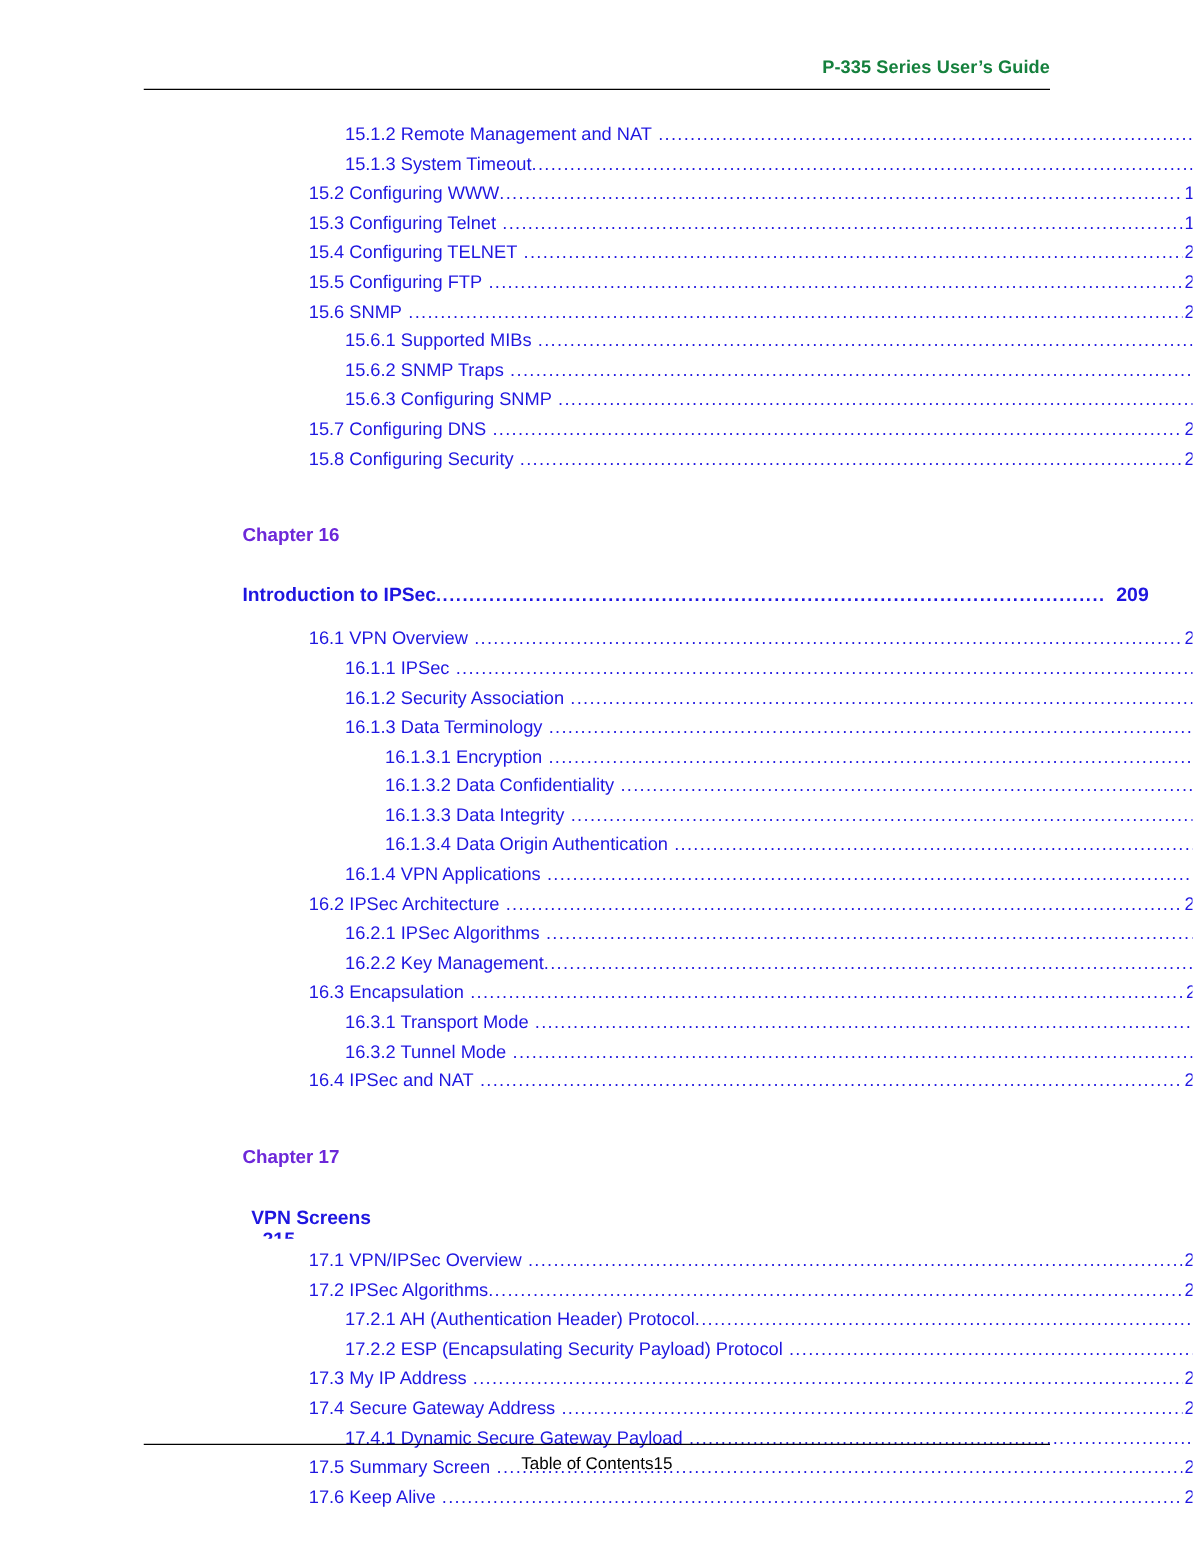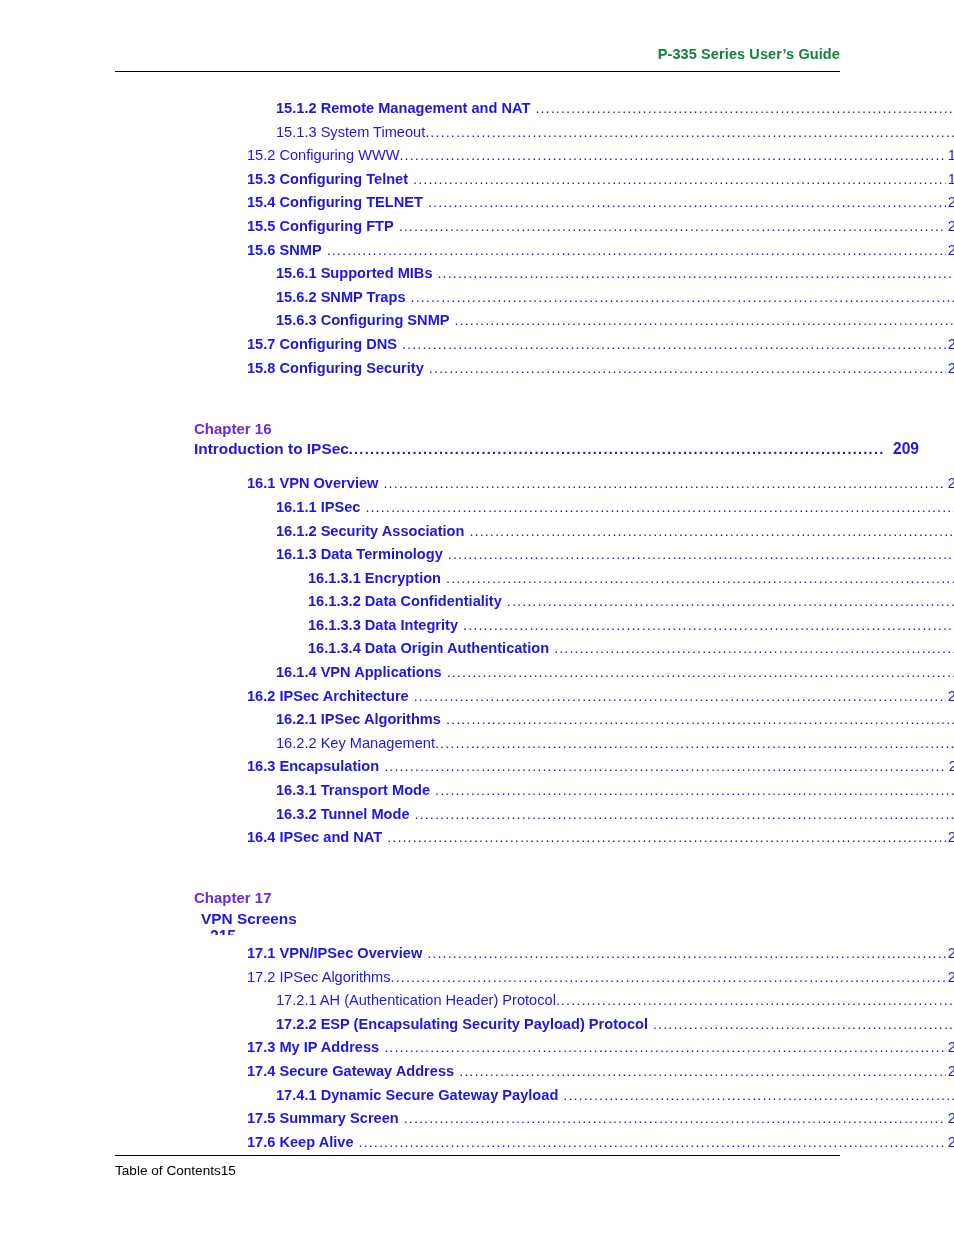--- a/index.html
+++ b/index.html
@@ -83,21 +83,21 @@
     text-align: right;
     min-width: 26px;
   }
 
   
   .lvl2 { padding-left: 132px; }
   .lvl3 { padding-left: 161px; }
   .lvl4 { padding-left: 193px; }
 
   
-  .gap .label { padding-right: 5px; font-weight: bold; }
+  .gap .label { padding-right: 5px; }
 
   
   .chapter-block {
     margin-top: 10px;
     margin-bottom: 10px;
   }
   .chapter-kicker {
     font-size: 15px;
     font-weight: bold;
     color: #6d28d9;
@@ -107,20 +107,21 @@
   .chapter-row {
     display: flex;
     align-items: baseline;
     width: 100%;
     height: 25px;
     color: #1f16e0;
     font-size: 15.4px;
     font-weight: bold;
     white-space: nowrap;
     overflow: hidden;
+    margin-top: 28px;
   }
   .chapter-row .label { flex: 0 0 auto; }
   .chapter-row .leader {
     flex: 1 1 auto;
     overflow: hidden;
     min-width: 0;
     height: 1em;
   }
   .chapter-row .leader::after {
     content: "........................................................................................................................................................................";
@@ -151,21 +152,21 @@
     width: 725px;
     height: 0;
     border-top: 1.4px solid #000000;
   }
   .footer {
     position: absolute;
     left: 115px;
     top: 1163px;
     width: 725px;
     display: flex;
-    justify-content: flex-start;
+    justify-content: center;
     font-size: 13.6px;
     color: #000000;
   }
 </style>
 </head>
 <body>
 
 <div class="page">
 
   <div class="page-header">P-335 Series User’s Guide</div>

